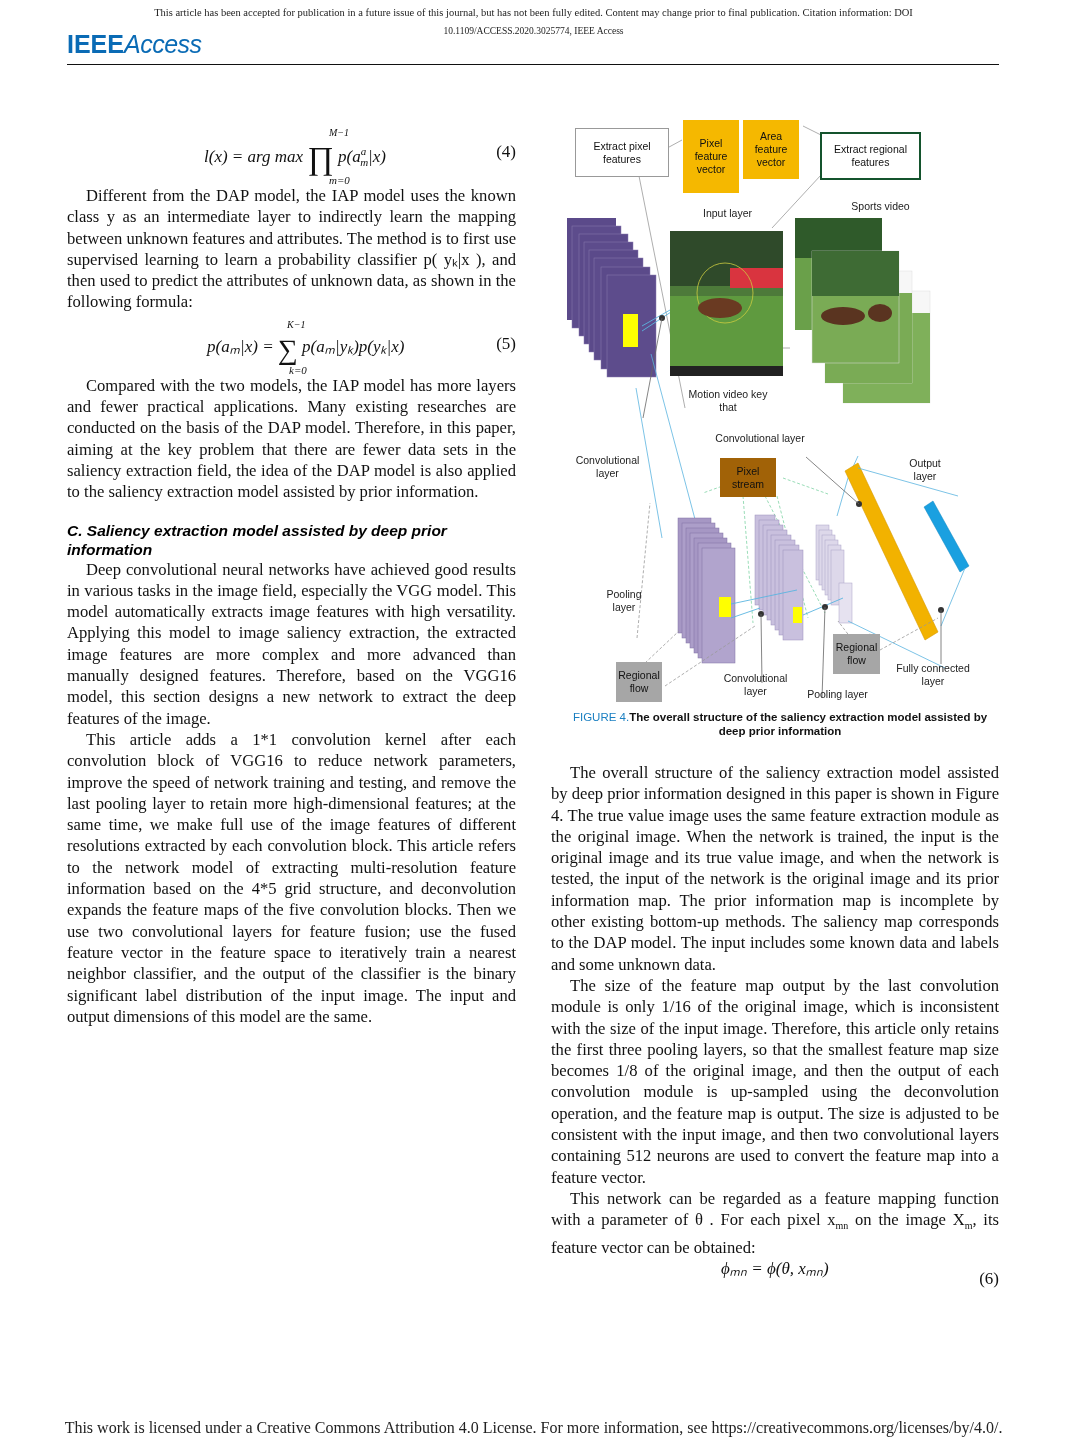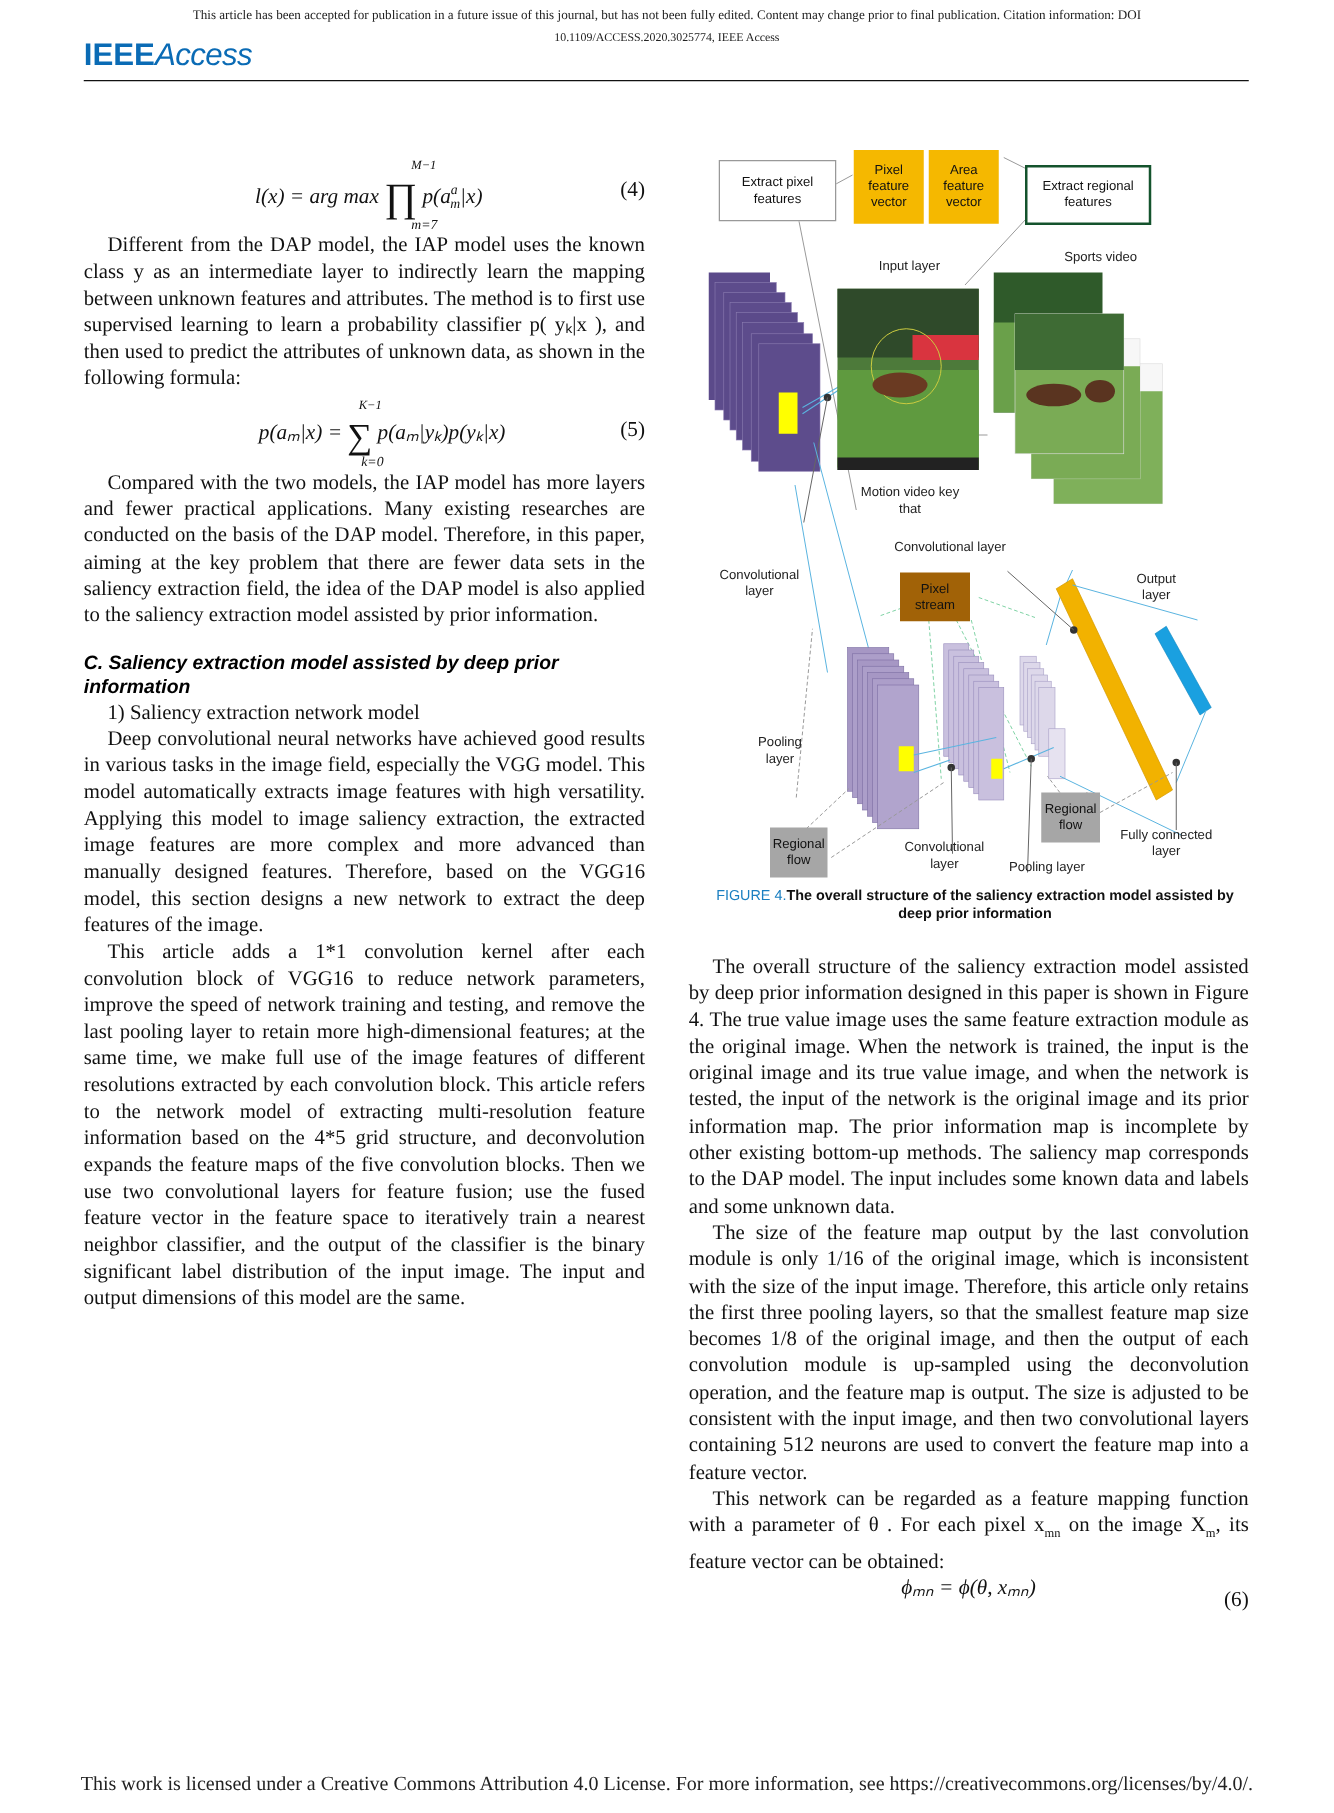--- a/index.html
+++ b/index.html
@@ -45,37 +45,36 @@
 <div class="header-rule"></div>
 
 <div class="col" id="left-col">
   <div class="eq">
     <span class="body" style="left:137px;">
       <span>l(x) = arg max</span>
       <span class="big">∏</span>
       <span>p(a</span><sup style="font-size:11px;">a</sup><sub style="font-size:11px;margin-left:-6px;">m</sub><span>|x)</span>
     </span>
     <span class="lim-top" style="left:262px;top:1px;">M−1</span>
-    <span class="lim-bot" style="left:262px;top:49px;">m=7</span>
+    <span class="lim-bot" style="left:262px;top:49px;">m=0</span>
     <span class="num">(4)</span>
   </div>
   <p>Different from the DAP model, the IAP model uses the known class y as an intermediate layer to indirectly learn the mapping between unknown features and attributes. The method is to first use supervised learning to learn a probability classifier p( yₖ|x ), and then used to predict the attributes of unknown data, as shown in the following formula:</p>
   <div class="eq" style="height:62px;">
     <span class="body" style="left:140px;">
       <span>p(aₘ|x) =</span>
       <span class="big" style="font-size:28px;">∑</span>
       <span>p(aₘ|yₖ)p(yₖ|x)</span>
     </span>
     <span class="lim-top" style="left:220px;top:1px;">K−1</span>
     <span class="lim-bot" style="left:222px;top:47px;">k=0</span>
     <span class="num">(5)</span>
   </div>
   <p>Compared with the two models, the IAP model has more layers and fewer practical applications. Many existing researches are conducted on the basis of the DAP model. Therefore, in this paper, aiming at the key problem that there are fewer data sets in the saliency extraction field, the idea of the DAP model is also applied to the saliency extraction model assisted by prior information.</p>
   <div class="sub-heading">C.  Saliency extraction model assisted by deep prior information</div>
-  <p class="sub-sub">1) Saliency extraction network model</p>
   <p>Deep convolutional neural networks have achieved good results in various tasks in the image field, especially the VGG model. This model automatically extracts image features with high versatility. Applying this model to image saliency extraction, the extracted image features are more complex and more advanced than manually designed features. Therefore, based on the VGG16 model, this section designs a new network to extract the deep features of the image.</p>
   <p>This article adds a 1*1 convolution kernel after each convolution block of VGG16 to reduce network parameters, improve the speed of network training and testing, and remove the last pooling layer to retain more high-dimensional features; at the same time, we make full use of the image features of different resolutions extracted by each convolution block. This article refers to the network model of extracting multi-resolution feature information based on the 4*5 grid structure, and deconvolution expands the feature maps of the five convolution blocks. Then we use two convolutional layers for feature fusion; use the fused feature vector in the feature space to iteratively train a nearest neighbor classifier, and the output of the classifier is the binary significant label distribution of the input image. The input and output dimensions of this model are the same.</p>
 </div>
 
 <div id="figure">
   <svg width="440" height="630" style="position:absolute;left:0;top:0;">
 
     <line x1="87" y1="41" x2="122" y2="22" stroke="#999" stroke-width="0.8"></line>
     <line x1="125" y1="290" x2="79" y2="58" stroke="#999" stroke-width="0.8"></line>
     <line x1="263" y1="18" x2="243" y2="8" stroke="#999" stroke-width="0.8"></line>
@@ -183,21 +182,21 @@
     <line x1="381" y1="492" x2="381" y2="546" stroke="#666" stroke-width="0.8"></line>
     <line x1="85" y1="545" x2="119" y2="513" stroke="#999" stroke-width="0.8" stroke-dasharray="3,2"></line>
     <line x1="105" y1="568" x2="195" y2="508" stroke="#999" stroke-width="0.8" stroke-dasharray="3,2"></line>
     <line x1="300" y1="532" x2="278" y2="503" stroke="#999" stroke-width="0.8" stroke-dasharray="3,2"></line>
     <line x1="302" y1="532" x2="310" y2="515" stroke="#999" stroke-width="0.8" stroke-dasharray="3,2"></line>
     <line x1="320" y1="532" x2="378" y2="500" stroke="#999" stroke-width="0.8" stroke-dasharray="3,2"></line>
     <line x1="77" y1="520" x2="90" y2="385" stroke="#999" stroke-width="0.8" stroke-dasharray="3,2"></line>
   </svg>
 
   <div class="fbox" style="left:15px;top:10px;width:92px;height:47px;border:1px solid #999;background:#fff;">Extract pixel features</div>
-  <div class="fbox" style="left:123px;top:2px;width:56px;height:59px;background:#f5b800;">Pixel feature vector</div>
+  <div class="fbox" style="left:123px;top:2px;width:56px;height:73px;background:#f5b800;">Pixel feature vector</div>
   <div class="fbox" style="left:183px;top:2px;width:56px;height:59px;background:#f5b800;">Area feature vector</div>
   <div class="fbox" style="left:260px;top:14px;width:97px;height:44px;border:2px solid #14532d;background:#fff;">Extract regional features</div>
   <div class="flabel" style="left:130px;top:89px;width:75px;">Input layer</div>
   <div class="flabel" style="left:283px;top:82px;width:75px;">Sports video</div>
   <div class="flabel" style="left:128px;top:270px;width:80px;">Motion video key that</div>
   <div class="flabel" style="left:145px;top:314px;width:110px;">Convolutional layer</div>
   <div class="flabel" style="left:10px;top:336px;width:75px;">Convolutional layer</div>
   <div class="flabel" style="left:340px;top:327px;width:50px;margin-top:12px;">Output layer</div>
   <div class="fbox" style="left:160px;top:340px;width:56px;height:39px;background:#a16207;color:#111;">Pixel stream</div>
   <div class="flabel" style="left:38px;top:470px;width:52px;">Pooling layer</div>

